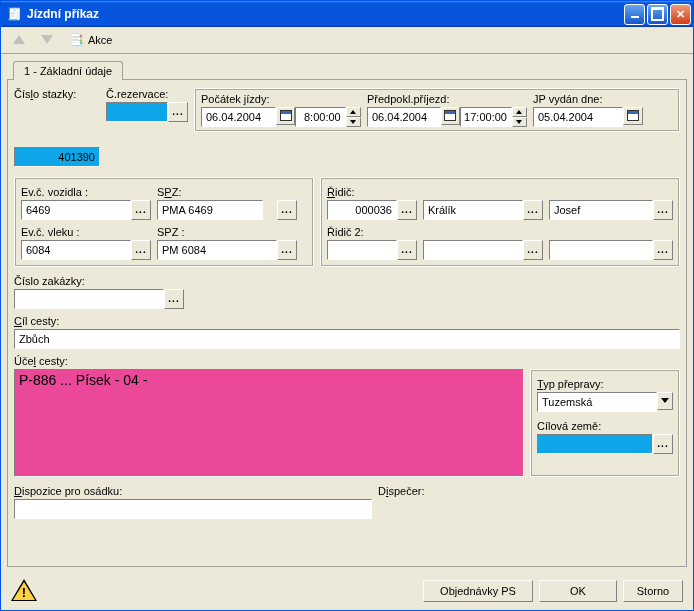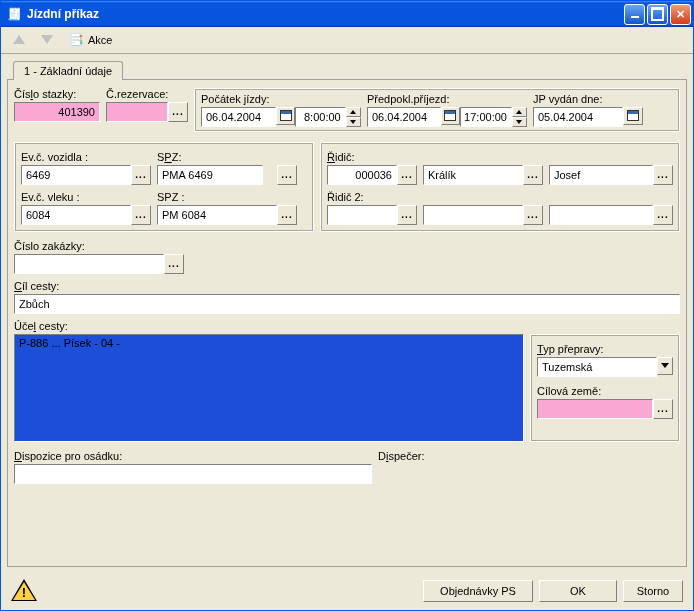--- a/index.html
+++ b/index.html
@@ -97,21 +97,21 @@
   .sunken {
     border:1px solid;
     border-color:#808080 #fff #fff #808080;
     background:#fff;
     height:20px;
     padding:2px 4px;
     font-size:11px;
     color:#000;
     display:flex; align-items:center;
   }
-  .sunken.readonly { background:#f9a8d4;padding-left:15px; }
+  .sunken.readonly { background:#0ea5e9;padding-left:15px; }
   .sunken.right { justify-content:flex-end; }
 
   .btn {
     border:1px solid;
     border-color:#fff #808080 #808080 #fff;
     background:#ece9d8;
     height:22px;
     padding:0 12px;
     font-size:11px;
     display:flex; align-items:center; justify-content:center;
@@ -195,23 +195,23 @@
   }
   .warn-icon span {
     position:absolute; left:0; width:26px; top:6px;
     text-align:center; font-weight:bold; font-size:13px; color:#000;
     z-index:2;
   }
 
   .txt-area {
     border:1px solid;
     border-color:#808080 #fff #fff #808080;
-    background:#1d4ed8;
+    background:#ec4899;
     padding:2px 4px;
-    font-size:11px;
+    font-size:14px;
   }
 </style>
 </head>
 <body>
 
 <div class="window">
 
   <div class="titlebar">
     <span class="app-icon">🧾</span>
     <span class="title-text">Jízdní příkaz</span>
@@ -236,21 +236,21 @@
   </div>
 
   <div class="content">
     <div class="tab-header">
       <div class="tab">1 - Základní údaje</div>
     </div>
 
     <div class="tab-body" style="height:488px;">
 
       <div class="row" style="margin-bottom:10px;">
-        <div class="field-block" style="width:86px;">
+        <div class="field-block" style="width:86px;gap:45px;">
           <span class="field-label"><span>Čís</span><span class="u">l</span><span>o stazky:</span></span>
           <div class="sunken readonly right">401390</div>
         </div>
         <div class="field-block" style="width:82px;">
           <span class="field-label">Č.rezervace:</span>
           <div style="display:flex;">
             <div class="sunken readonly" style="flex:1;"></div>
             <div class="mini-btn ellipsis"></div>
           </div>
         </div>

